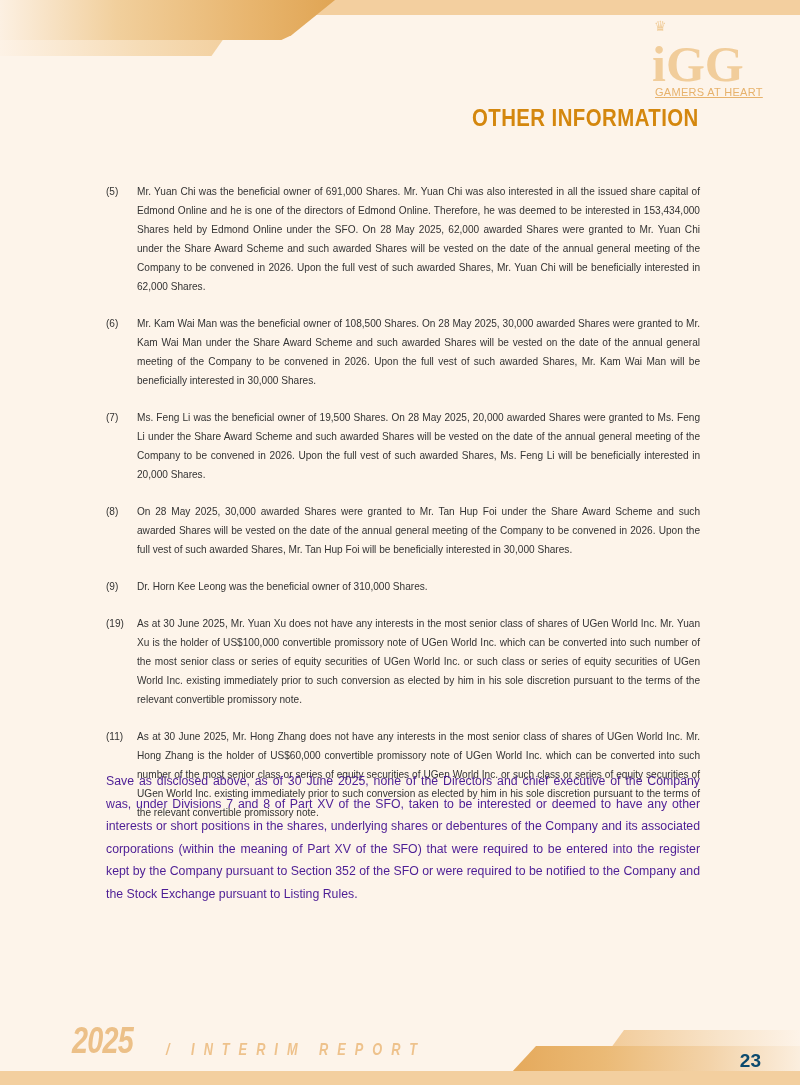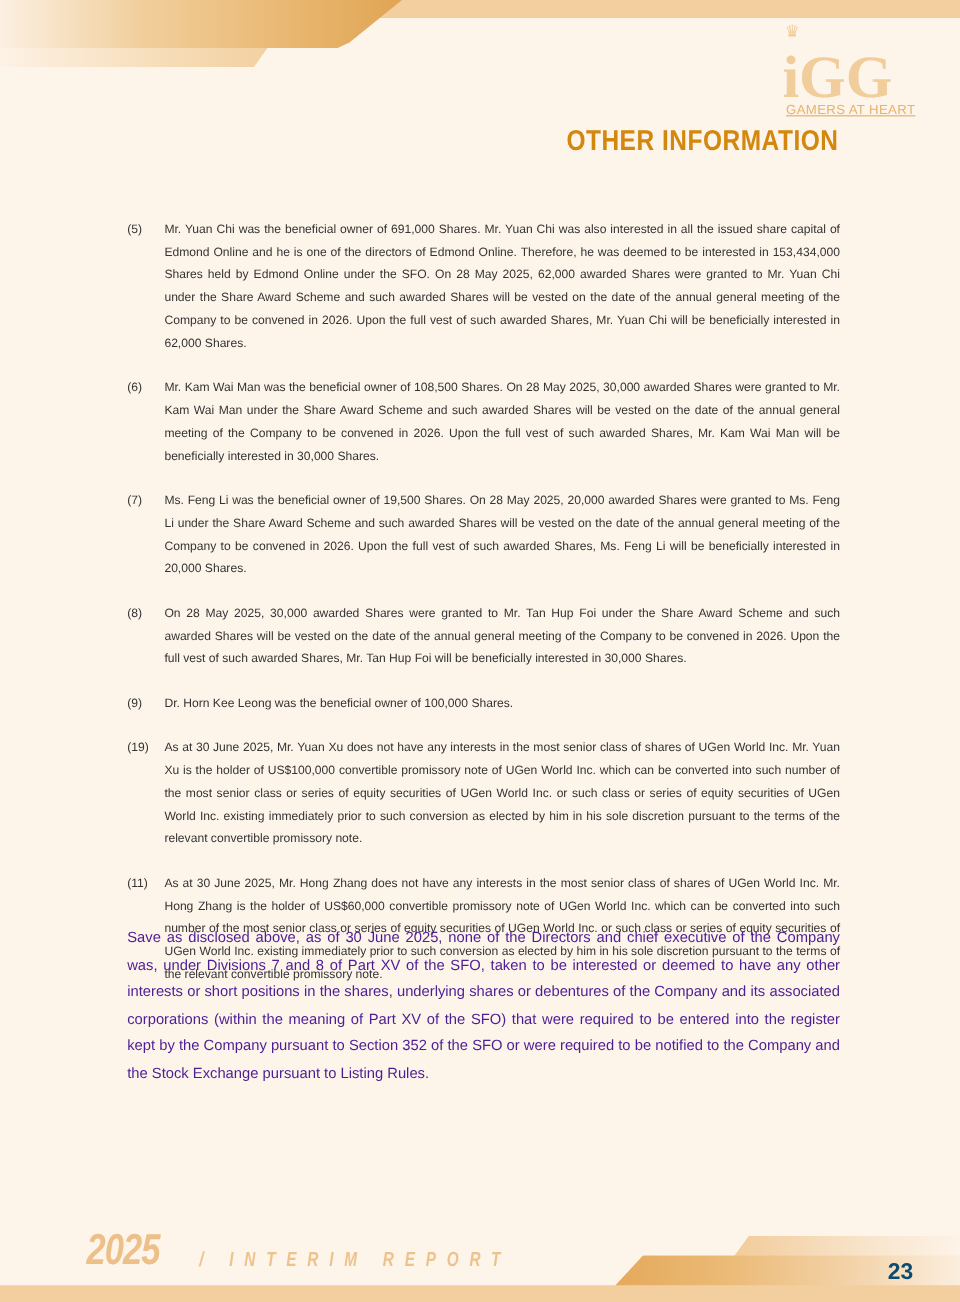--- a/index.html
+++ b/index.html
@@ -117,21 +117,21 @@
   <div class="note">
     <span class="note-num">(7)</span>
     <span class="note-text">Ms. Feng Li was the beneficial owner of 19,500 Shares. On 28 May 2025, 20,000 awarded Shares were granted to Ms. Feng Li under the Share Award Scheme and such awarded Shares will be vested on the date of the annual general meeting of the Company to be convened in 2026. Upon the full vest of such awarded Shares, Ms. Feng Li will be beneficially interested in 20,000 Shares.</span>
   </div>
   <div class="note">
     <span class="note-num">(8)</span>
     <span class="note-text">On 28 May 2025, 30,000 awarded Shares were granted to Mr. Tan Hup Foi under the Share Award Scheme and such awarded Shares will be vested on the date of the annual general meeting of the Company to be convened in 2026. Upon the full vest of such awarded Shares, Mr. Tan Hup Foi will be beneficially interested in 30,000 Shares.</span>
   </div>
   <div class="note">
     <span class="note-num">(9)</span>
-    <span class="note-text">Dr. Horn Kee Leong was the beneficial owner of 100,000 Shares.</span>
+    <span class="note-text">Dr. Horn Kee Leong was the beneficial owner of 310,000 Shares.</span>
   </div>
   <div class="note">
     <span class="note-num">(19)</span>
     <span class="note-text">As at 30 June 2025, Mr. Yuan Xu does not have any interests in the most senior class of shares of UGen World Inc. Mr. Yuan Xu is the holder of US$100,000 convertible promissory note of UGen World Inc. which can be converted into such number of the most senior class or series of equity securities of UGen World Inc. or such class or series of equity securities of UGen World Inc. existing immediately prior to such conversion as elected by him in his sole discretion pursuant to the terms of the relevant convertible promissory note.</span>
   </div>
   <div class="note">
     <span class="note-num">(11)</span>
     <span class="note-text">As at 30 June 2025, Mr. Hong Zhang does not have any interests in the most senior class of shares of UGen World Inc. Mr. Hong Zhang is the holder of US$60,000 convertible promissory note of UGen World Inc. which can be converted into such number of the most senior class or series of equity securities of UGen World Inc. or such class or series of equity securities of UGen World Inc. existing immediately prior to such conversion as elected by him in his sole discretion pursuant to the terms of the relevant convertible promissory note.</span>
   </div>
 </div>

